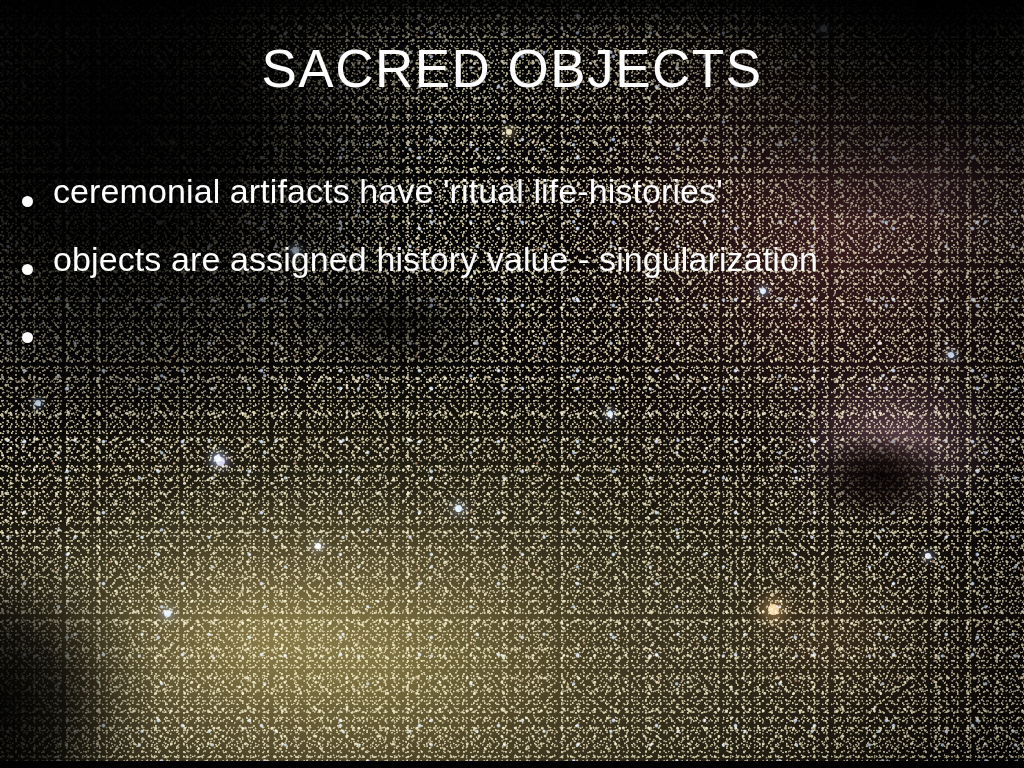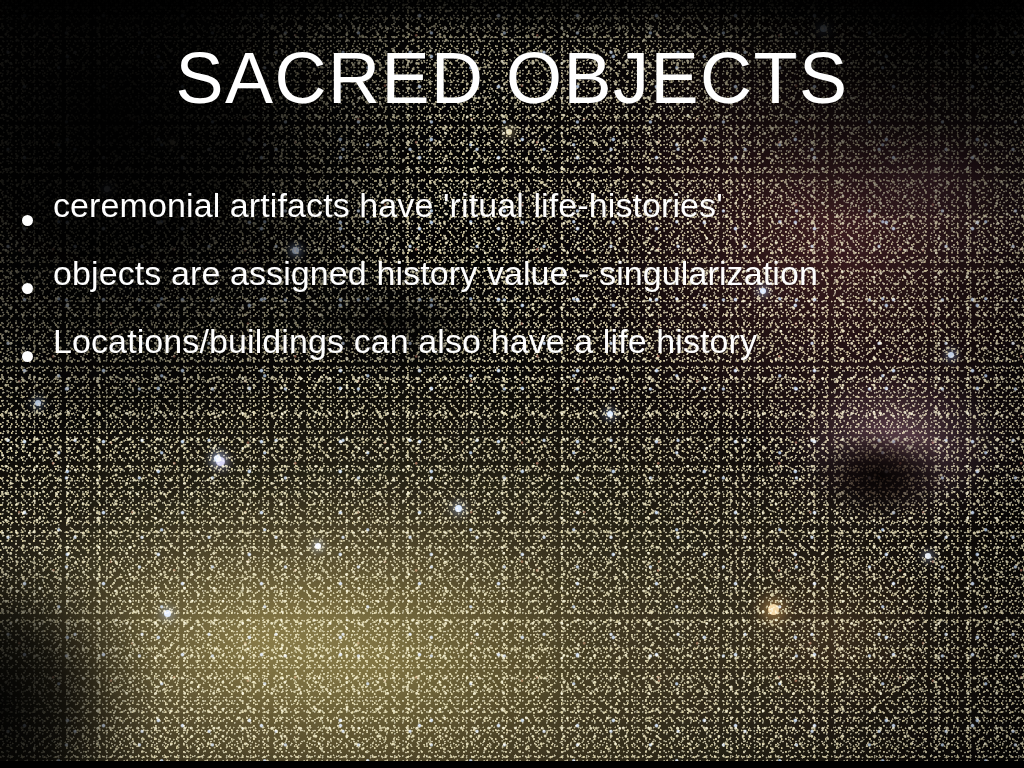--- a/index.html
+++ b/index.html
@@ -240,39 +240,39 @@
     position:absolute; inset:0;
     z-index:10;
   }
 
   #slide-title {
     position:absolute;
     left:0; right:0; top:42px;
     text-align:center;
     color:#ffffff;
     font-family:"Liberation Sans", sans-serif;
-    font-size:72px;
+    font-size:53px;
     font-weight:300;
     letter-spacing:1.5px;
     line-height:1.02;
     white-space:nowrap;
     text-shadow:0 0 1px rgba(0,0,0,0.35);
   }
 
   #bullet-list {
     position:absolute;
     left:0; top:158px;
     width:1024px;
     list-style:none;
   }
 
   .bullet-row {
     position:relative;
     display:flex;
-    align-items:flex-end;
+    align-items:center;
     height:68px;
     padding-left:22px;
   }
 
   .bullet-dot {
     flex:0 0 auto;
     width:11px; height:11px;
     border-radius:50%;
     background:#ffffff;
     margin-top:18px;
@@ -348,18 +348,17 @@
         <span class="bullet-text">ceremonial artifacts have 'ritual life-histories'</span>
       </li>
 
       <li class="bullet-row">
         <span class="bullet-dot"></span>
         <span class="bullet-text">objects are assigned history value - singularization</span>
       </li>
 
       <li class="bullet-row">
         <span class="bullet-dot"></span>
-        <span class="bullet-text">Locations/buildings can also have a life history</span>
       </li>
 
     </ul>
   </div>
 </div>
 
 </body></html>

